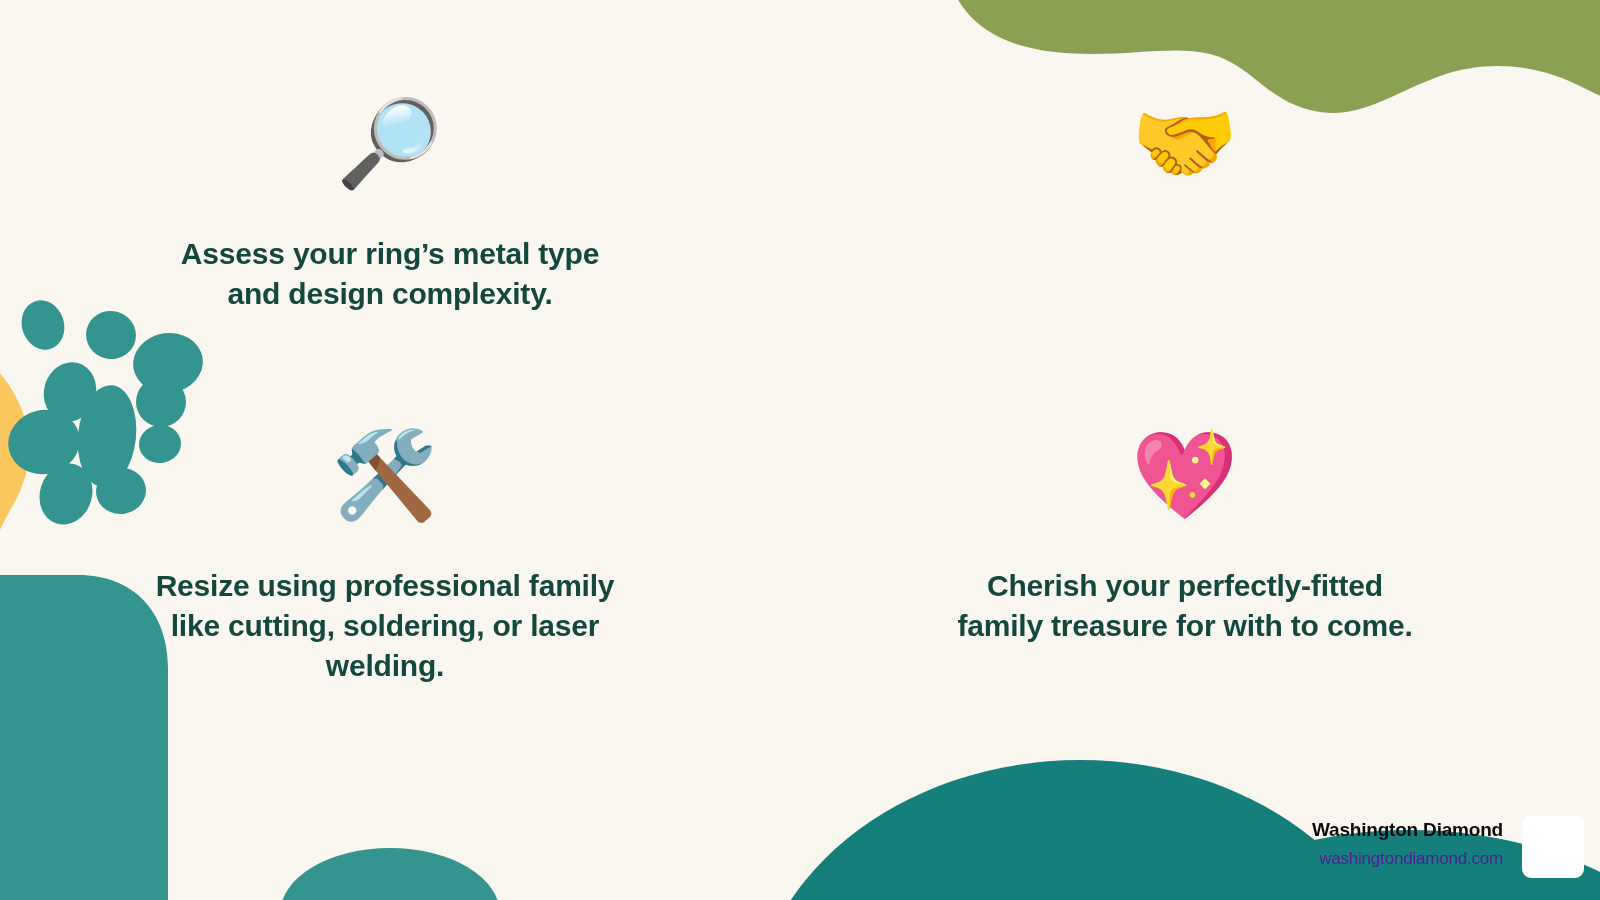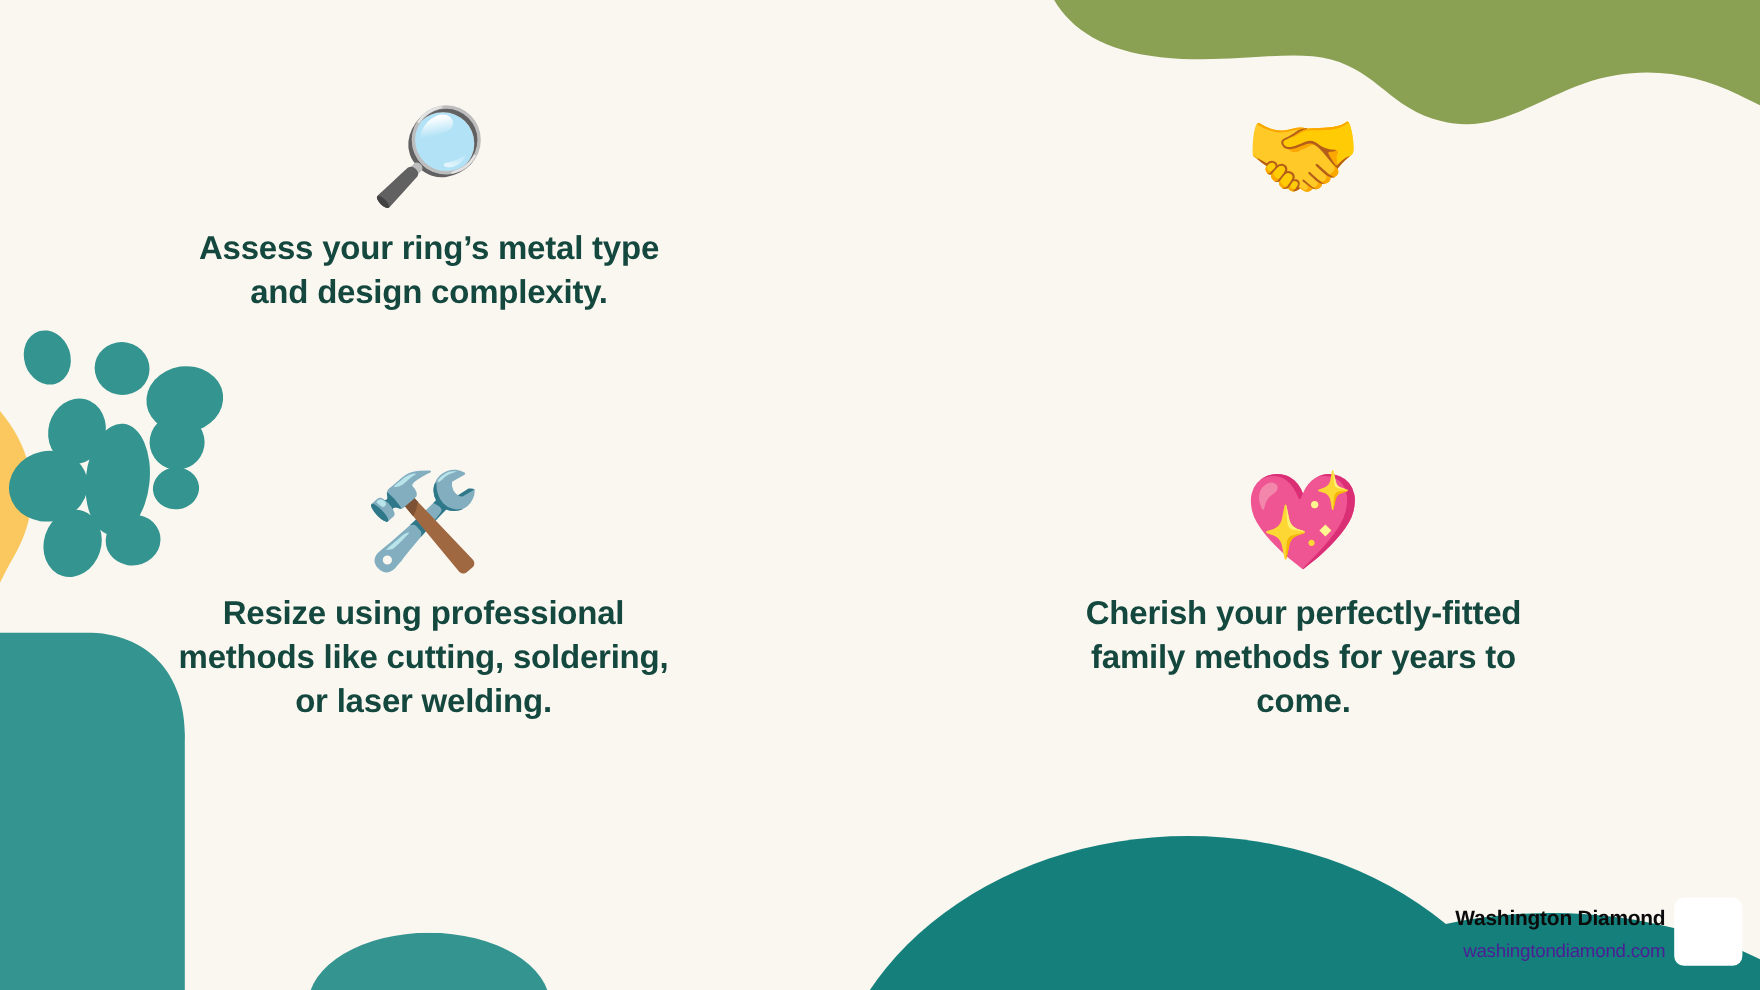--- a/index.html
+++ b/index.html
@@ -52,43 +52,43 @@
   .card-icon {
     font-size: 86px;
     line-height: 1;
     height: 110px;
     display: flex;
     align-items: center;
     justify-content: center;
     font-family: "DejaVu Sans", sans-serif;
   }
   .card-text {
-    margin-top: 8px;
+    margin-top: 36px;
     font-size: 30px;
     line-height: 1.33;
     font-weight: bold;
     color: #14483f;
     letter-spacing: -0.2px;
     font-family: "Liberation Sans", sans-serif;
   }
 
   #card-1 { left: 155px;  top: 88px; }
   #card-2 { left: 950px;  top: 88px; }
   #card-3 { left: 150px;  top: 420px; }
   #card-4 { left: 950px;  top: 420px; }
 
   
   #footer {
     position: absolute;
     right: 16px;
     bottom: 22px;
     z-index: 3;
     display: flex;
-    align-items: flex-end;
-    gap: 8px;
+    align-items: flex-start;
+    gap: 19px;
   }
   #footer-text {
     text-align: right;
   }
   #brand-name {
     font-size: 19px;
     font-weight: bold;
     color: #0b0b0b;
     letter-spacing: -0.2px;
     line-height: 1.5;
@@ -158,26 +158,26 @@
       <div class="card-icon">🔎</div>
       <div class="card-text">Assess your ring’s metal type and design complexity.</div>
     </div>
 
     <div class="card" id="card-2">
       <div class="card-icon">🤝</div>
     </div>
 
     <div class="card" id="card-3">
       <div class="card-icon">🛠️</div>
-      <div class="card-text">Resize using professional methods like cutting, soldering, or laser welding.</div>
+      <div class="card-text">Resize using professional family like cutting, soldering, or laser welding.</div>
     </div>
 
     <div class="card" id="card-4">
       <div class="card-icon">💖</div>
-      <div class="card-text">Cherish your perfectly-fitted family methods for years to come.</div>
+      <div class="card-text">Cherish your perfectly-fitted family treasure for with to come.</div>
     </div>
   </div>
 
   <div id="footer">
     <div id="footer-text">
       <div id="brand-name">Washington Diamond</div>
       <div id="brand-url">washingtondiamond.com</div>
     </div>
     <div id="brand-logo"></div>
   </div>

